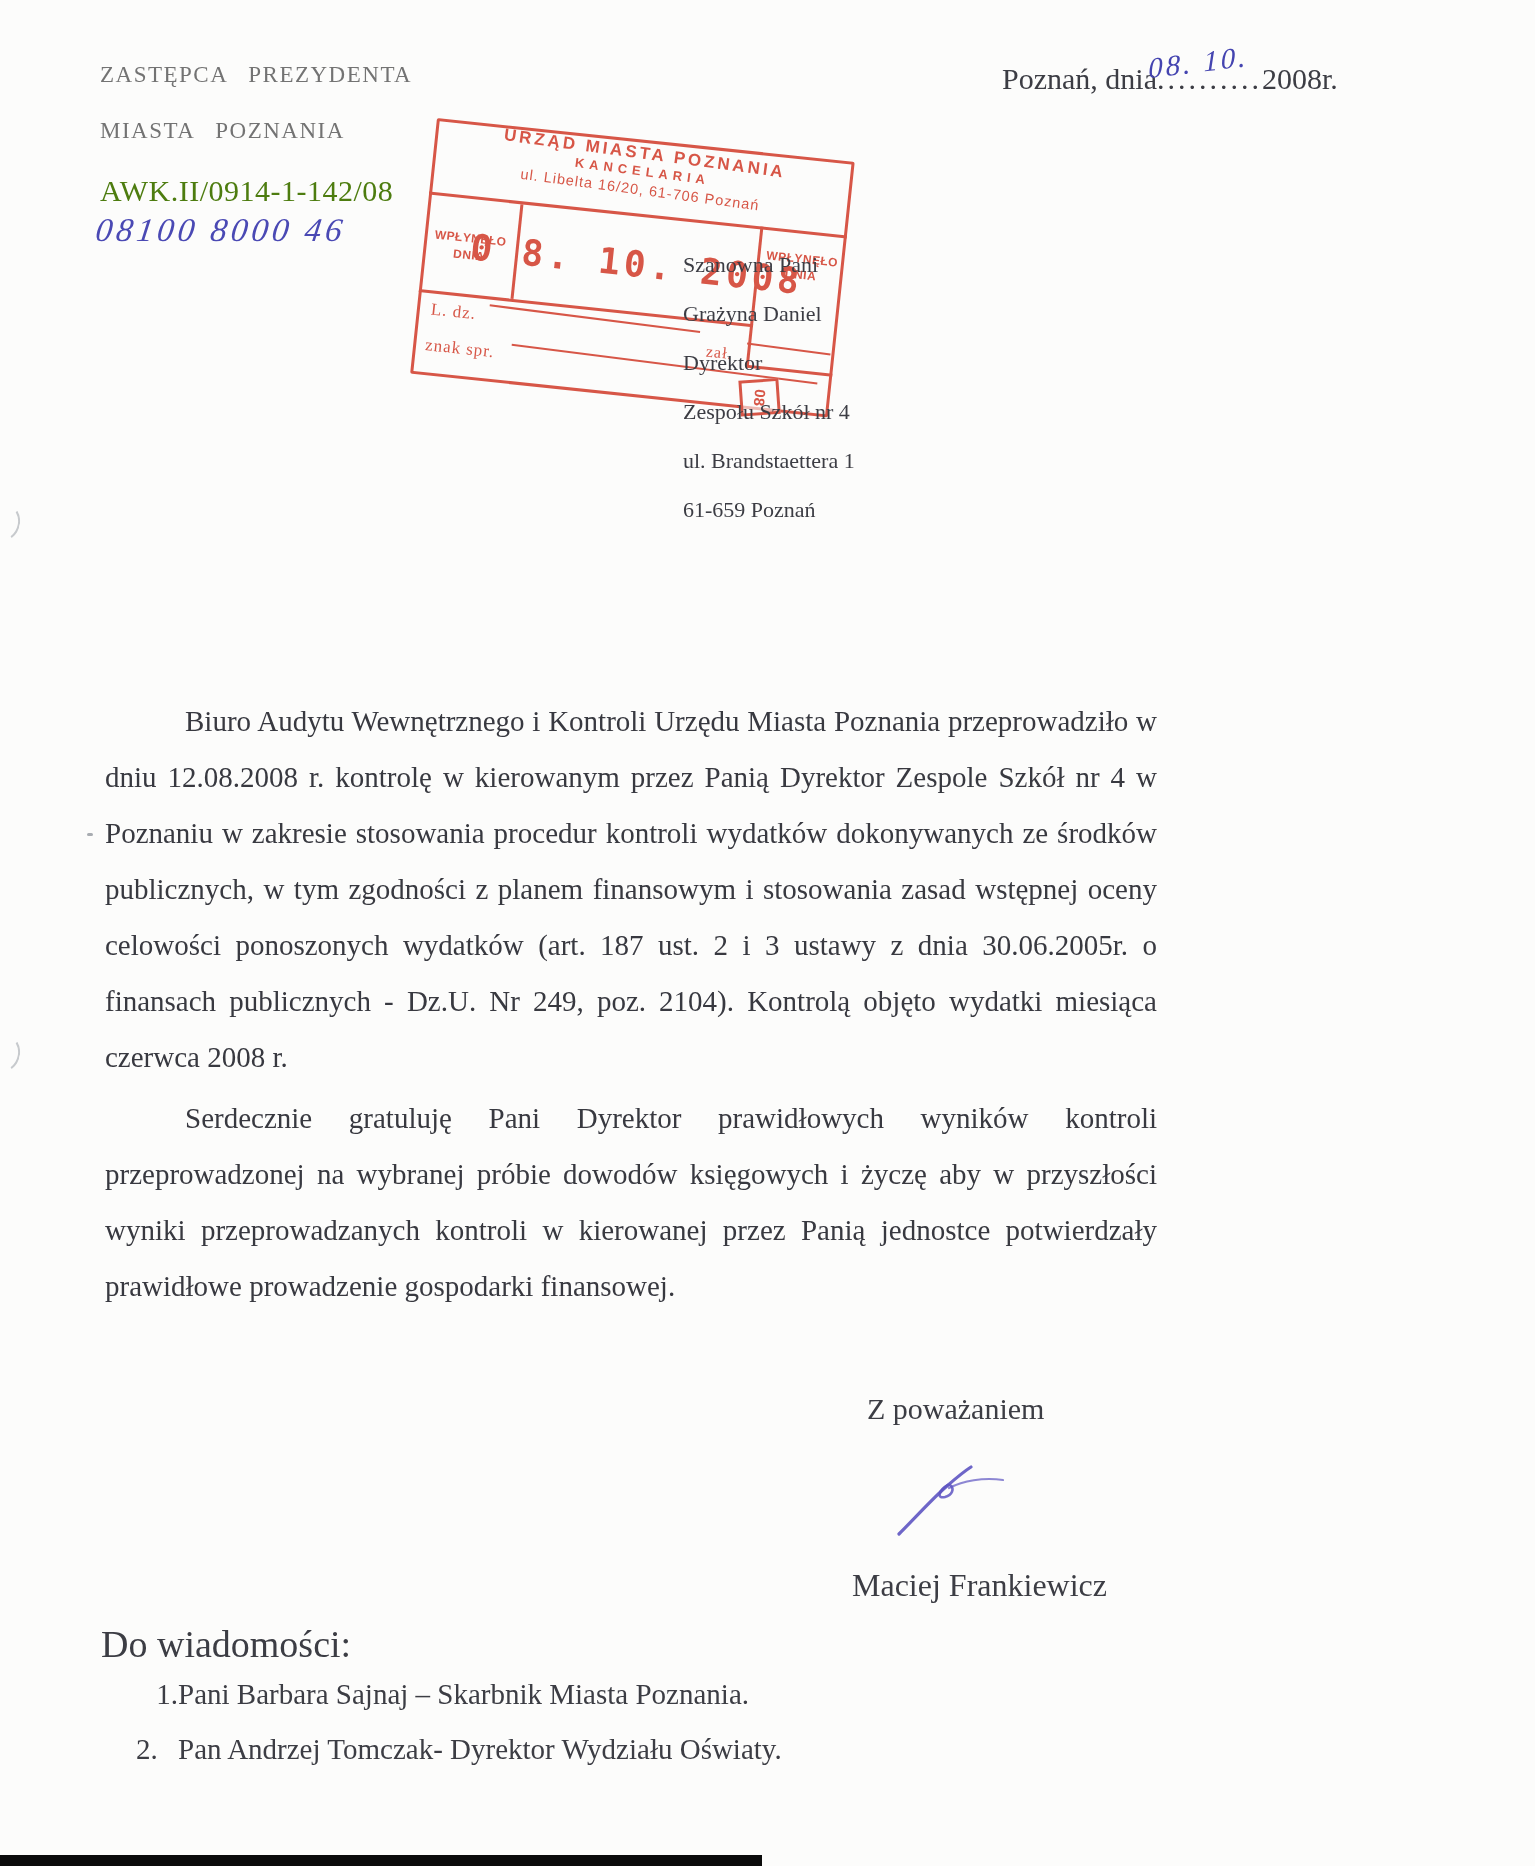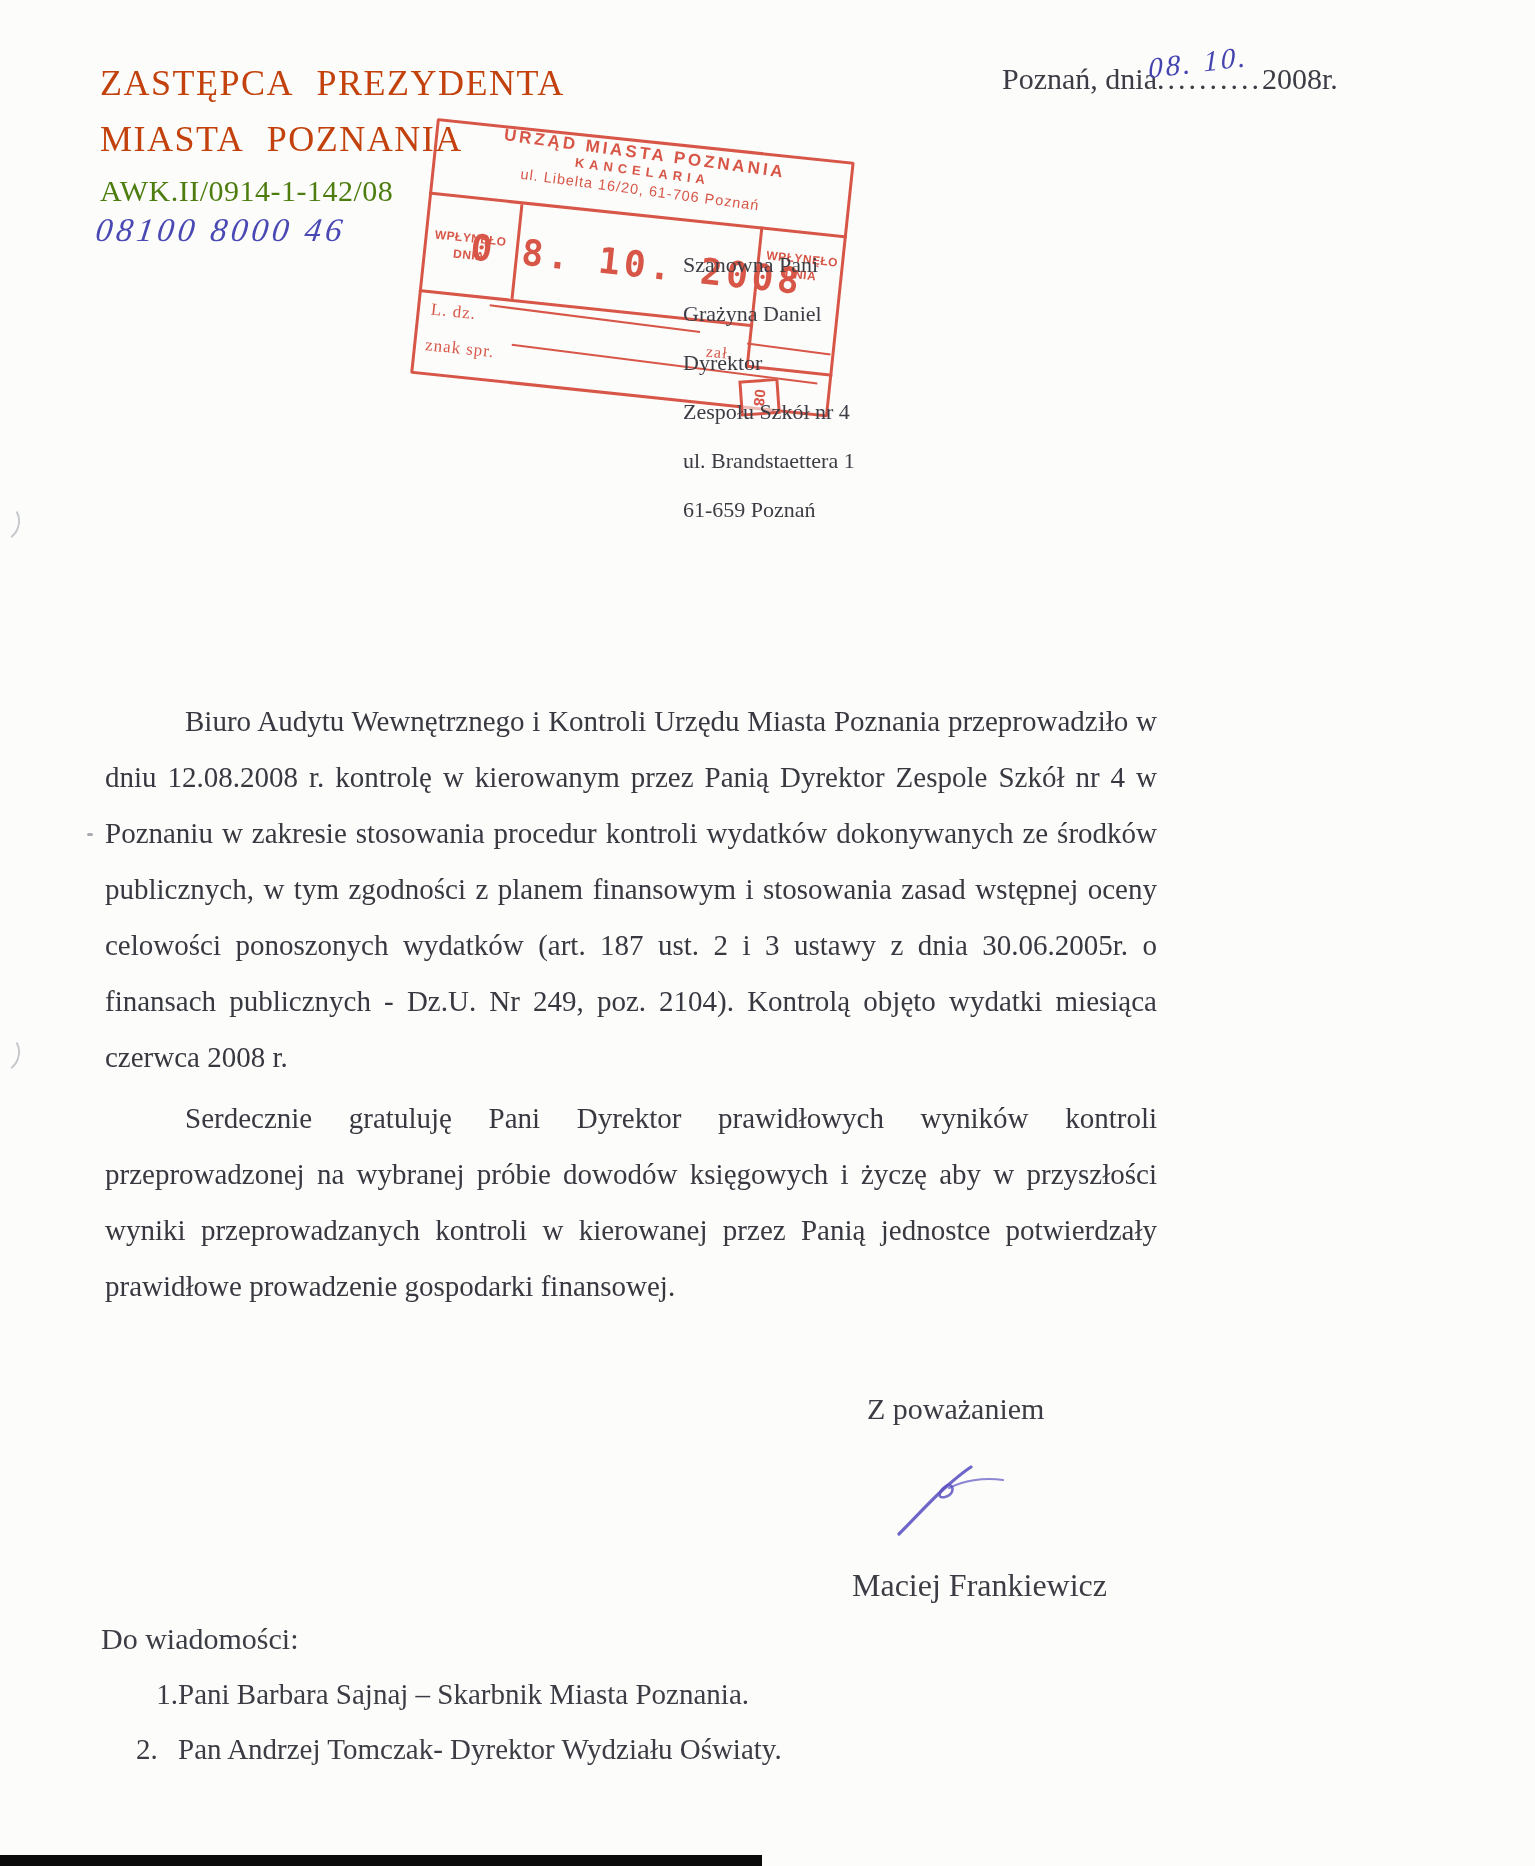--- a/index.html
+++ b/index.html
@@ -5,21 +5,21 @@
   html,body{margin:0;padding:0;background:#e8e8e8;}
   .page{
     position:relative;
     width:1535px;height:1866px;
     background:#fcfcfb;
     overflow:hidden;
     font-family:"Liberation Serif", serif;
     color:#3c3d44;
   }
   
-  .sender-line{position:absolute;left:100px;font-size:36px;letter-spacing:1.5px;word-spacing:14px;color:#c2410c;white-space:nowrap;}
+  .sender-line{position:absolute;left:100px;font-size:23px;letter-spacing:1.5px;word-spacing:14px;color:#737373;white-space:nowrap;}
   .sender-line.l1{top:62px;}
   .sender-line.l2{top:118px;}
   .sender-ref{position:absolute;left:100px;top:174px;font-size:30px;letter-spacing:.5px;color:#4d7c0f;white-space:nowrap;}
   .hand-number{
     position:absolute;left:96px;top:212px;
     font-size:33px;font-style:italic;letter-spacing:4px;
     color:#4a49b4;transform:skewX(-8deg);white-space:nowrap;
   }
   
   .dateline{position:absolute;left:1002px;top:62px;font-size:30px;color:#3c3d44;white-space:nowrap;}
@@ -75,21 +75,21 @@
   
   .recipient{position:absolute;left:683px;top:240px;font-size:22px;line-height:49px;color:#3c3d44;}
   
   .body-text{position:absolute;left:100px;top:688px;width:1062px;font-size:29px;line-height:56px;text-align:justify;color:#383940;}
   .body-text p{margin:5px;text-indent:80px;}
   
   .salutation{position:absolute;left:867px;top:1392px;font-size:30px;}
   .signature{position:absolute;left:885px;top:1450px;width:130px;height:95px;}
   .signer{position:absolute;left:852px;top:1567px;font-size:32px;white-space:nowrap;font-family:Liberation Serif, serif;}
   
-  .cc-heading{position:absolute;left:101px;top:1622px;font-size:30px;}
+  .cc-heading{position:absolute;left:101px;top:1622px;font-size:38px;}
   .cc-item{position:absolute;left:136px;font-size:29px;white-space:nowrap;}
   .cc-item .no{display:inline-block;width:42px;}
   .cc-item.i1{top:1678px;text-align:right;}
   .cc-item.i2{top:1733px;}
   
   .arc{position:absolute;width:30px;height:34px;border:2px solid transparent;border-right-color:#c7cacd;border-radius:50%;}
   .arc.a1{left:-14px;top:503px;transform:rotate(12deg);}
   .arc.a2{left:-14px;top:1034px;transform:rotate(12deg);}
   .speck{position:absolute;left:87px;top:833px;width:6px;height:3px;background:#a8acb1;border-radius:2px;}
   .edge-bar{position:absolute;left:0;top:1855px;width:762px;height:11px;background:#0b0b0b;}

